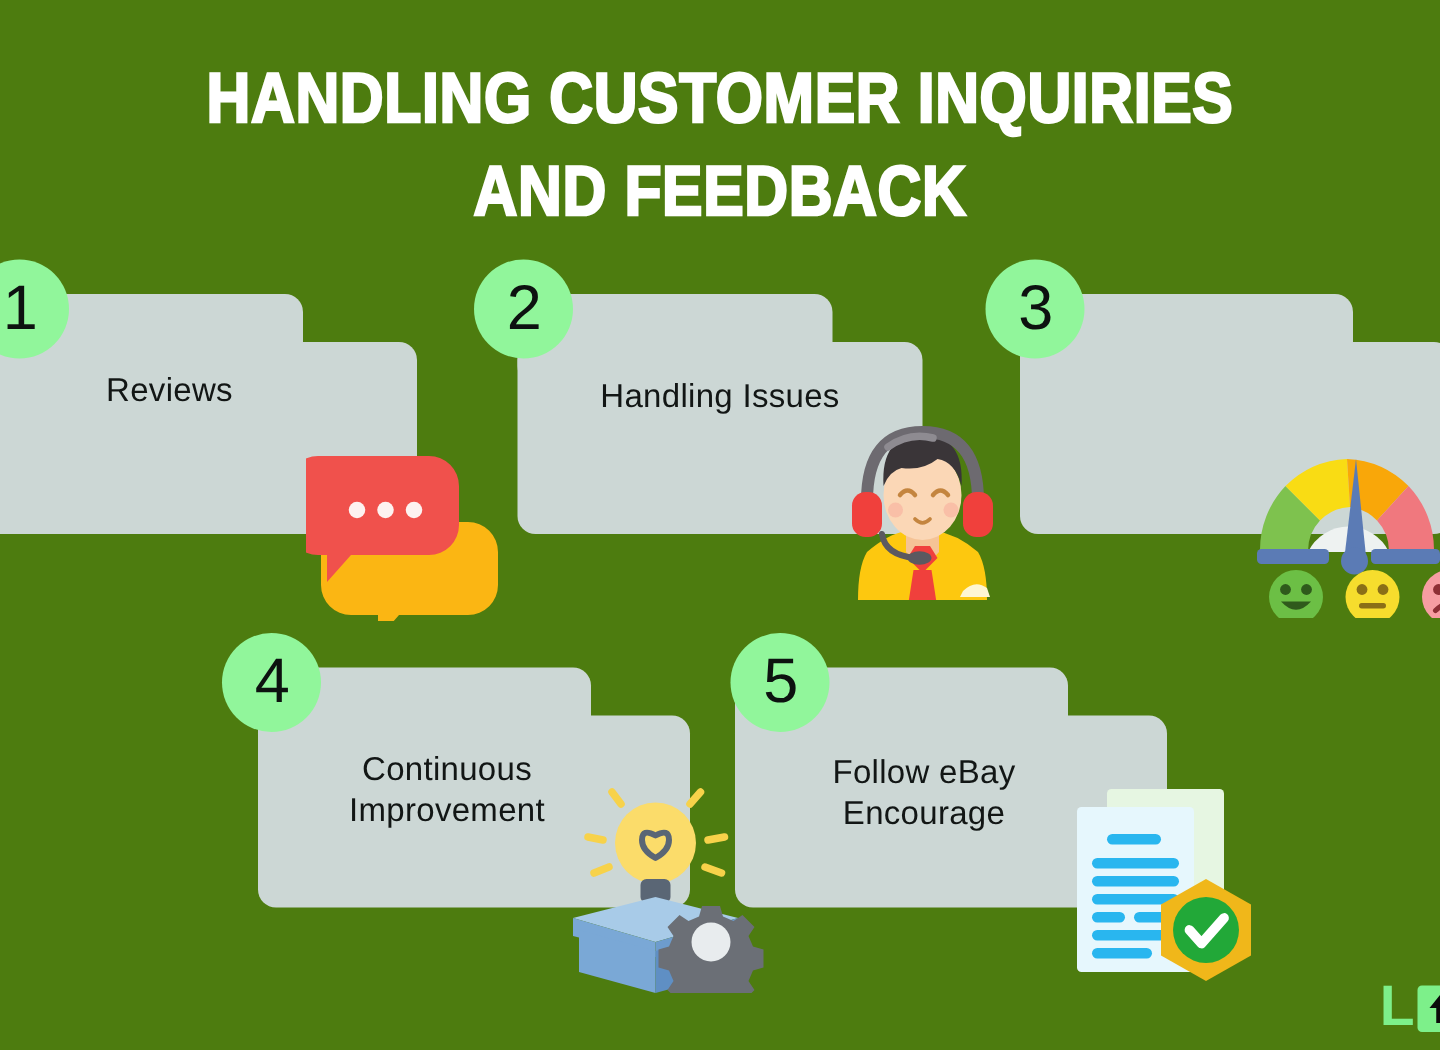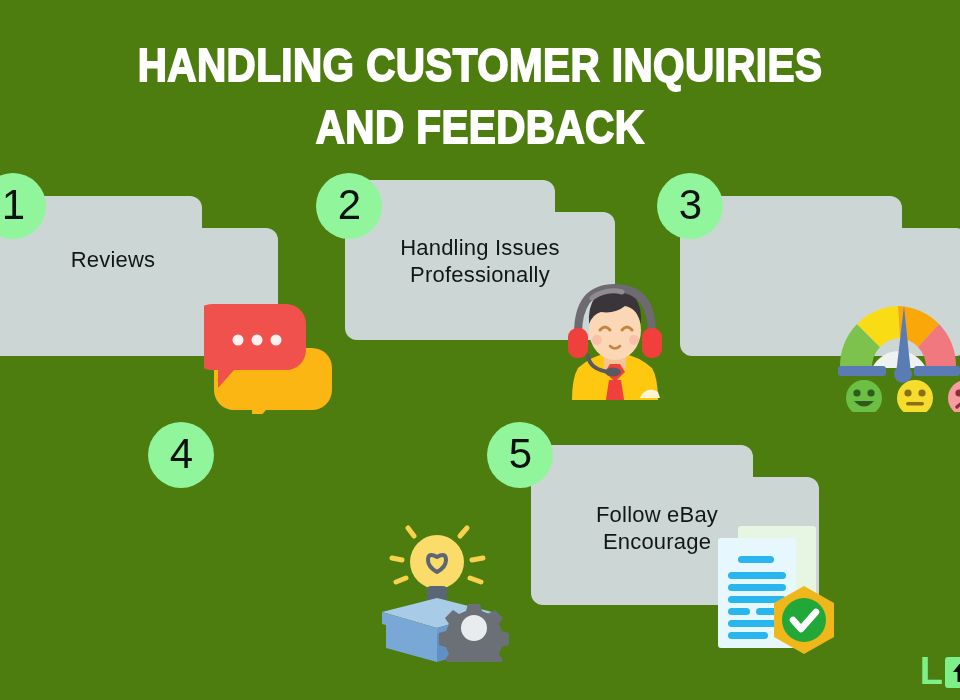--- a/index.html
+++ b/index.html
@@ -167,26 +167,25 @@
   <div class="art" style="left:204px; top:302px;">
     <svg width="132" height="112" viewBox="0 0 132 112">
       <path d="M36 54 h78 a20 20 0 0 1 20 20 v22 a20 20 0 0 1 -20 20 h-46 l-14 16 v-16 h-18 a20 20 0 0 1 -20 -20 v-22 a20 20 0 0 1 20 -20 z" fill="#fbb613" transform="translate(-6,-8)"></path>
       <path d="M22 8 h74 a20 20 0 0 1 20 20 v26 a20 20 0 0 1 -20 20 h-52 l-16 18 v-18 h-6 a20 20 0 0 1 -20 -20 v-26 a20 20 0 0 1 20 -20 z" fill="#f0514c" transform="translate(-14,-6)"></path>
       <circle cx="34" cy="38" r="5.5" fill="#fdf2f0"></circle>
       <circle cx="53" cy="38" r="5.5" fill="#fdf2f0"></circle>
       <circle cx="72" cy="38" r="5.5" fill="#fdf2f0"></circle>
     </svg>
   </div>
 
-  <div class="card" style="left:345px; top:180px; width:270px; height:132px;text-decoration:underline;">
+  <div class="card" style="left:345px; top:196px; width:270px; height:132px;text-decoration:underline;">
     <div class="card-top" style="width:210px; height:60px;"></div>
     <div class="card-body" style="top:32px; width:270px; height:128px;"></div>
     <div class="card-label" style="top:54px;">
       <span>Handling Issues</span><br>
-      <span>Professionally</span>
     </div>
   </div>
   <div class="badge" style="left:316px; top:173px;">
     <span>2</span>
   </div>
 
   <div class="art" style="left:556px; top:272px;">
     <svg width="118" height="128" viewBox="0 0 118 128">
 
       <path d="M22 96 q14 -12 26 -14 l10 14 l10 -14 q14 2 28 14 q6 10 6 32 h-86 q0 -22 6 -32 z" fill="#fdc80f"></path>
@@ -252,20 +251,28 @@
       <circle cx="76" cy="111" r="3.6" fill="#8a6f17"></circle>
       <circle cx="90" cy="111" r="3.6" fill="#8a6f17"></circle>
       <rect x="74" y="120" width="18" height="3.6" rx="1.8" fill="#8a6f17"></rect>
       <circle cx="134" cy="116" r="18" fill="#f79da2"></circle>
       <circle cx="127" cy="111" r="3.6" fill="#8e2f35"></circle>
       <circle cx="141" cy="111" r="3.6" fill="#8e2f35"></circle>
       <path d="M125 125 q9 -9 18 0" stroke="#8e2f35" stroke-width="3.4" fill="none" stroke-linecap="round"></path>
     </svg>
   </div>
 
+  <div class="card" style="left:172px; top:445px; width:288px; height:160px;">
+    <div class="card-top" style="width:222px; height:60px;"></div>
+    <div class="card-body" style="top:32px; width:288px; height:128px;"></div>
+    <div class="card-label" style="top:54px; width:252px;">
+      <span>Continuous</span><br>
+      <span>Improvement</span>
+    </div>
+  </div>
   <div class="badge" style="left:148px; top:422px;">
     <span>4</span>
   </div>
 
   <div class="art" style="left:362px; top:516px;">
     <svg width="150" height="146" viewBox="0 0 150 146">
 
       <g stroke="#f7d24a" stroke-width="5" stroke-linecap="round">
         <line x1="52" y1="20" x2="46" y2="12"></line>
         <line x1="98" y1="20" x2="105" y2="12"></line>
@@ -286,21 +293,21 @@
       <path d="M24 104 L75 118 L75 146 L24 132 Z" fill="#7aa8d6"></path>
       <path d="M126 104 L75 118 L75 146 L126 132 Z" fill="#5f8fc4"></path>
 
       <g transform="translate(112,112)">
         <path d="M-6 -24 h12 l2 7 l7 3 l6 -4 l8 8 l-4 6 l3 7 l7 2 v12 l-7 2 l-3 7 l4 6 l-8 8 l-6 -4 l-7 3 l-2 7 h-12 l-2 -7 l-7 -3 l-6 4 l-8 -8 l4 -6 l-3 -7 l-7 -2 v-12 l7 -2 l3 -7 l-4 -6 l8 -8 l6 4 l7 -3 z" fill="#6b6f76"></path>
         <circle cx="0" cy="0" r="13" fill="#e8ecee"></circle>
       </g>
     </svg>
   </div>
 
-  <div class="card" style="left:531px; top:445px; width:288px; height:147px;">
+  <div class="card" style="left:490px; top:445px; width:288px; height:147px;">
     <div class="card-top" style="width:222px; height:60px;"></div>
     <div class="card-body" style="top:32px; width:288px; height:128px;"></div>
     <div class="card-label" style="top:56px; width:252px;">
       <span>Follow eBay</span><br>
       <span>Encourage</span>
     </div>
   </div>
   <div class="badge" style="left:487px; top:422px;">
     <span>5</span>
   </div>

